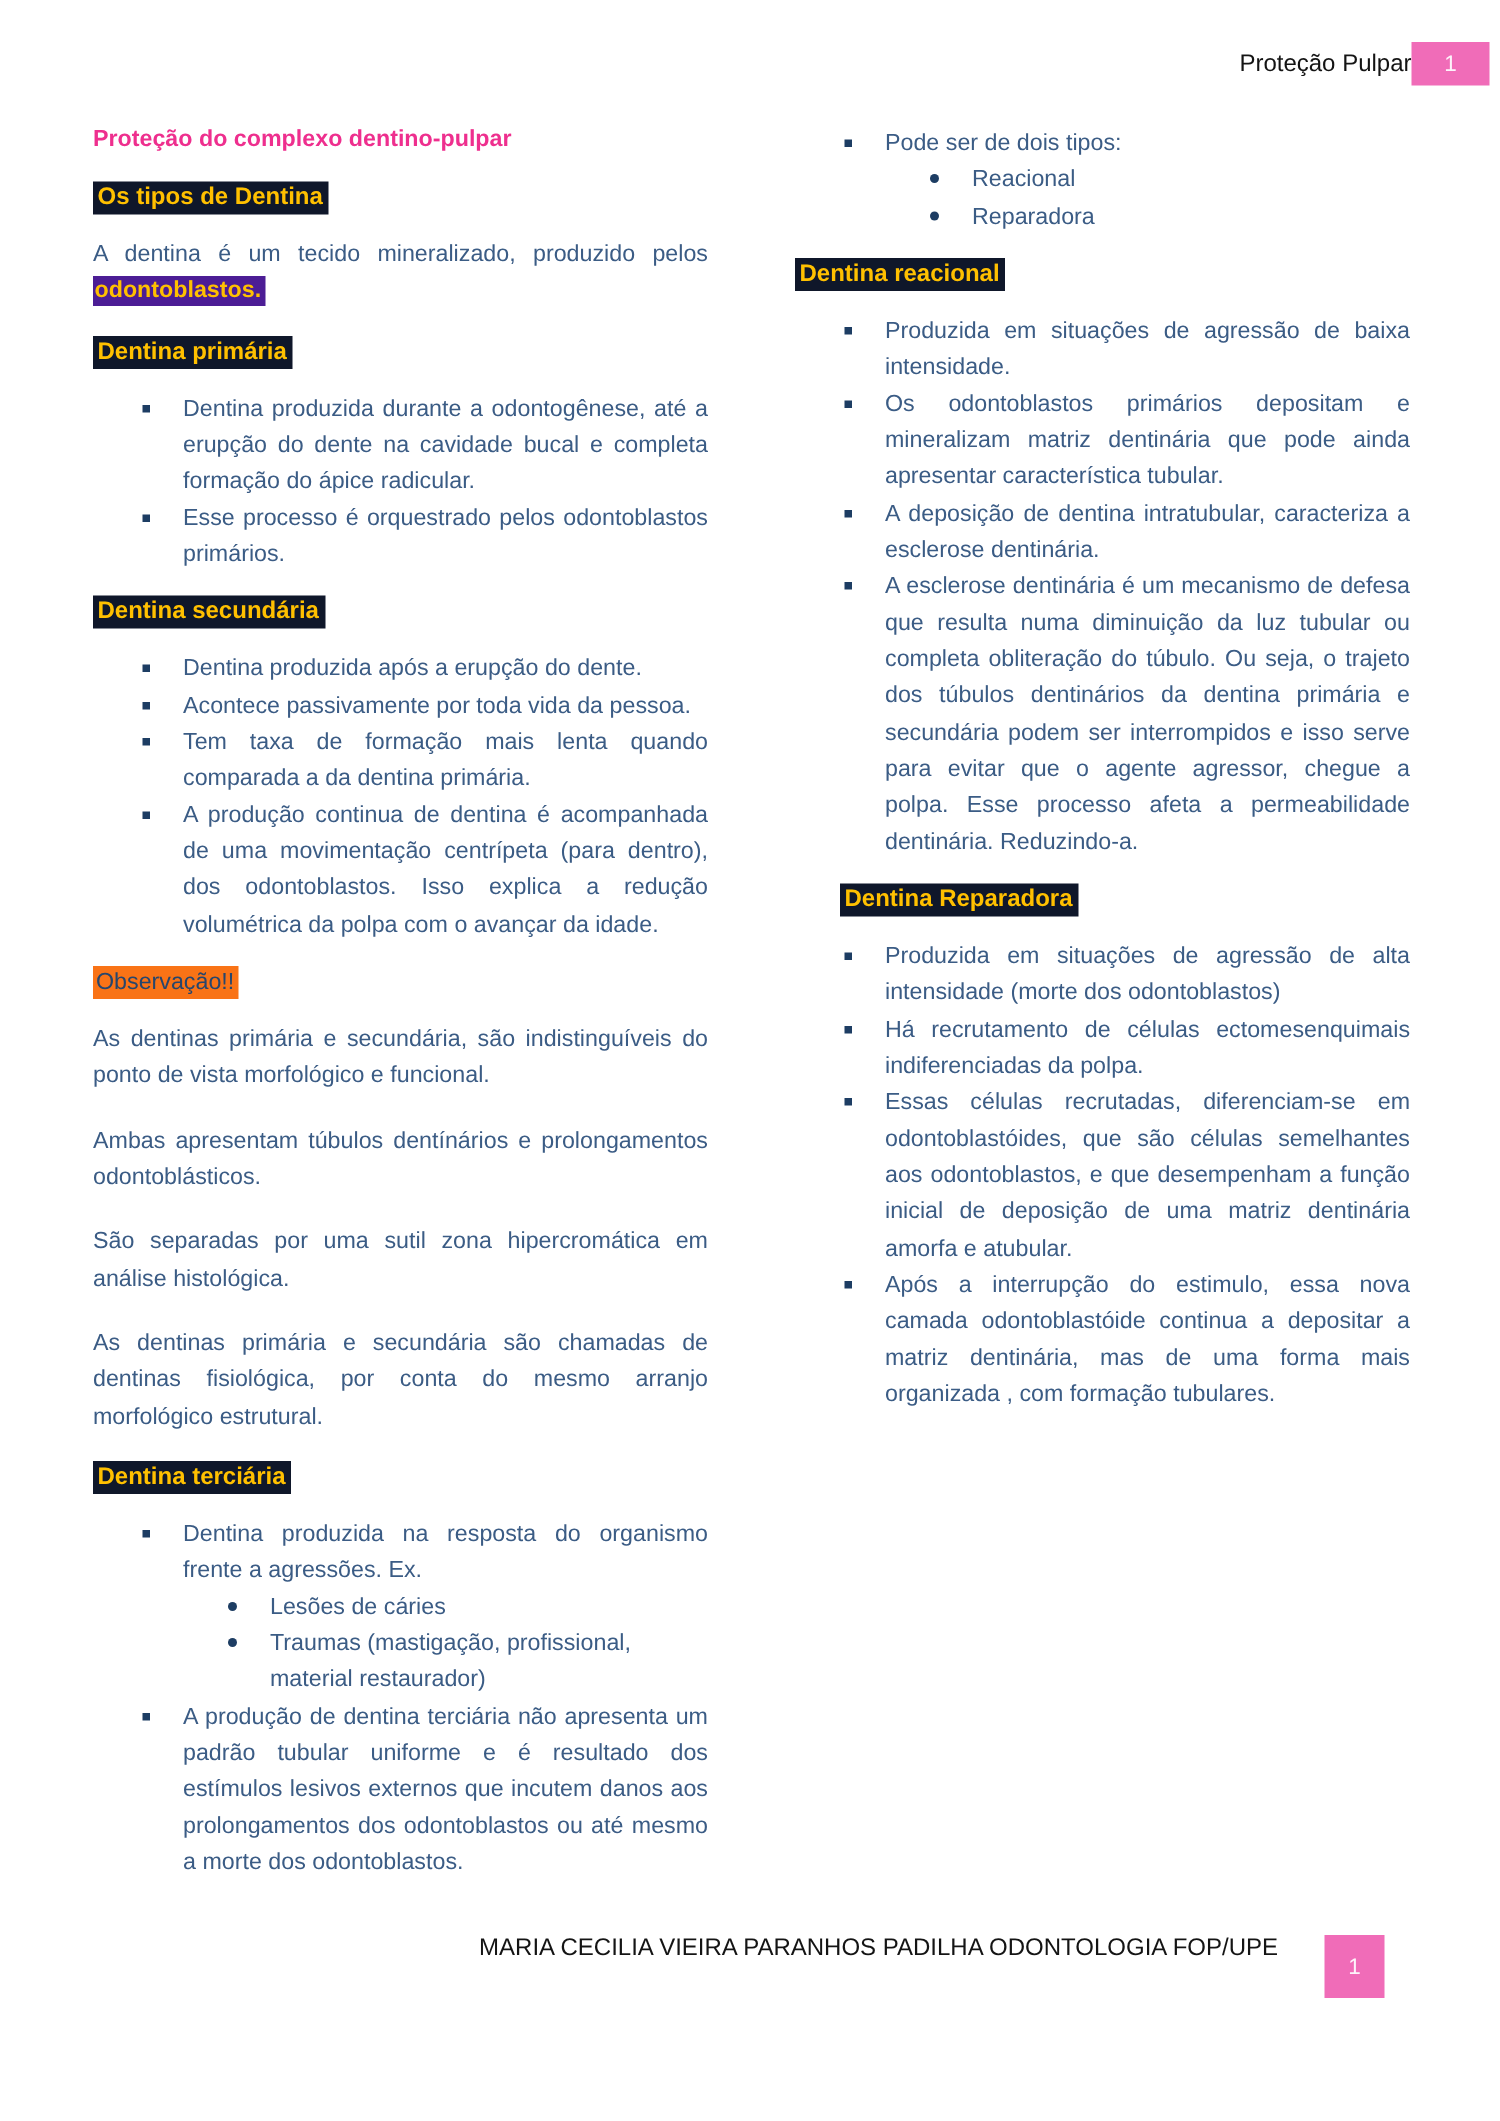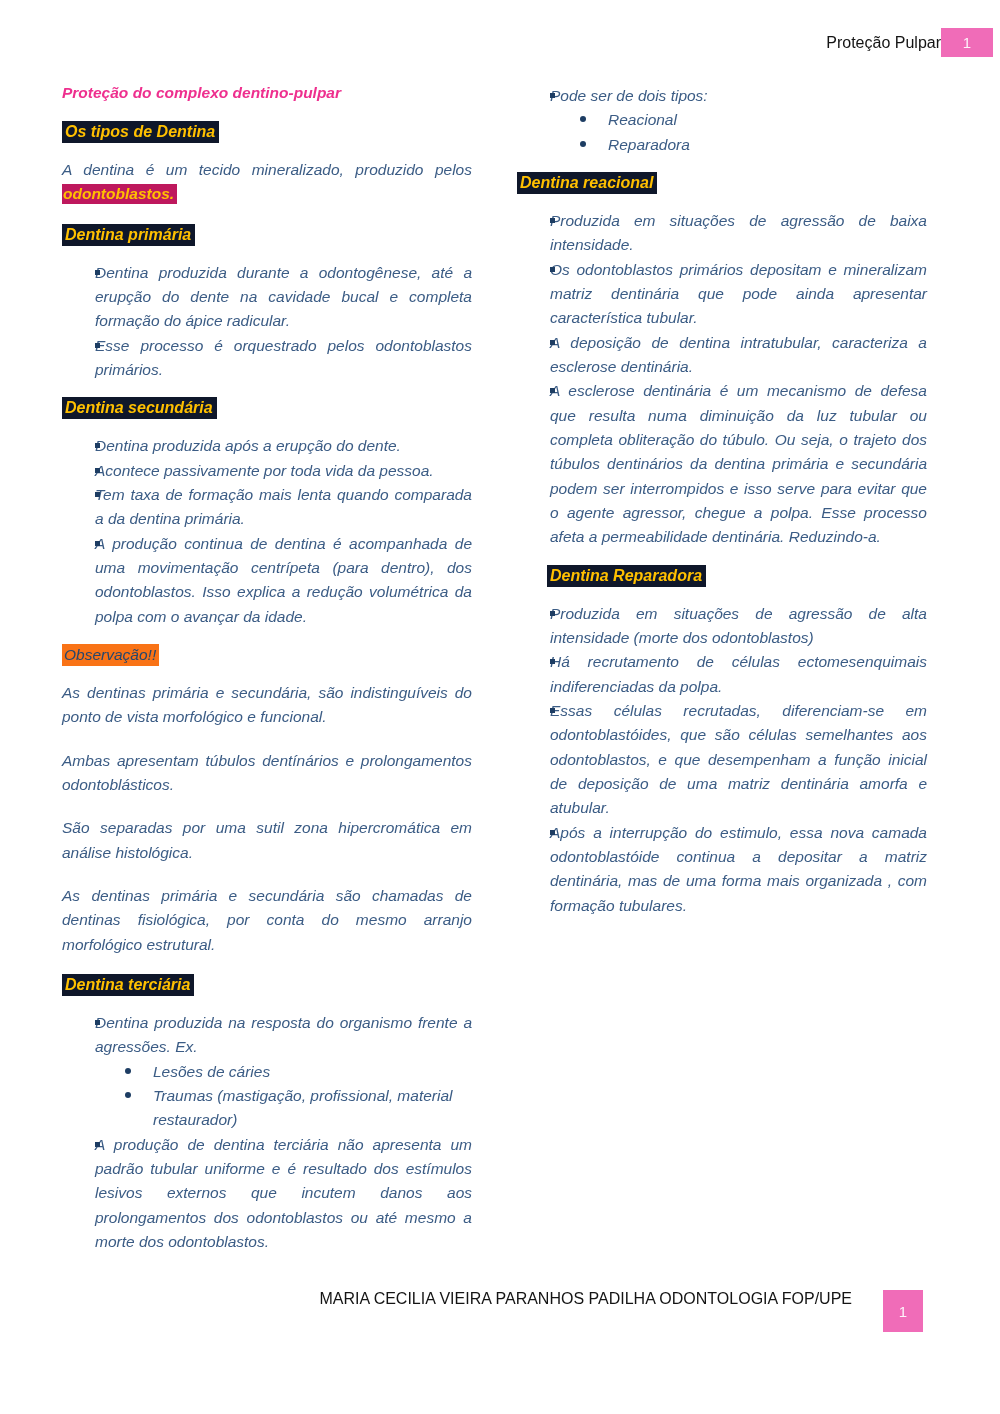--- a/index.html
+++ b/index.html
@@ -19,21 +19,21 @@
   .header-title{font-size:16px;color:#141414;}
   .badge{
     background:#f06cb8;color:#fdf3fa;
     display:flex;align-items:center;justify-content:center;
     font-size:15px;
   }
   .header-badge{width:52px;height:29px;}
   
   .columns{
     position:absolute;top:84px;left:62px;
-    display:flex;gap:45px;font-style:italic;
+    display:flex;gap:58px;
   }
   .col{width:410px;}
   
   .doc-title{
     color:#ee2f8e;font-weight:bold;font-size:15.5px;
     margin:0 0 21px 0;
   }
   .heading-wrap{margin:0 0 17px 0;}
   .heading-wrap.indent{margin-left:30px;}
   .heading-chip{
@@ -45,28 +45,28 @@
     background:#f97316;color:#26466d;
     font-size:15.5px;
     padding:2px 3px 3px 2px;
   }
   .para{
     margin:0 0 19px 0;
     font-size:15.5px;line-height:1.57;
     text-align:justify;
   }
   .hl-purple{
-    background:#be185d;color:#ffc000;font-weight:bold;
+    background:#4c1d95;color:#ffc000;font-weight:bold;
     padding:1px 3px 2px 1px;
   }
   .bullets{list-style:none;margin:0 0 17px 0;padding:0;}
   .bullets>li{
     display:flex;
     padding-left:33px;
-    font-size:15.5px;line-height:1.57;flex-direction:column;
+    font-size:15.5px;line-height:1.57;
   }
   .marker{flex:none;width:27px;position:relative;}
   .sq{
     position:absolute;left:0;top:9px;
     width:5px;height:5px;background:#1d3d63;
     display:block;
   }
   .dot{
     position:absolute;left:0;top:8px;
     width:6px;height:6px;background:#1d3d63;border-radius:50%;

